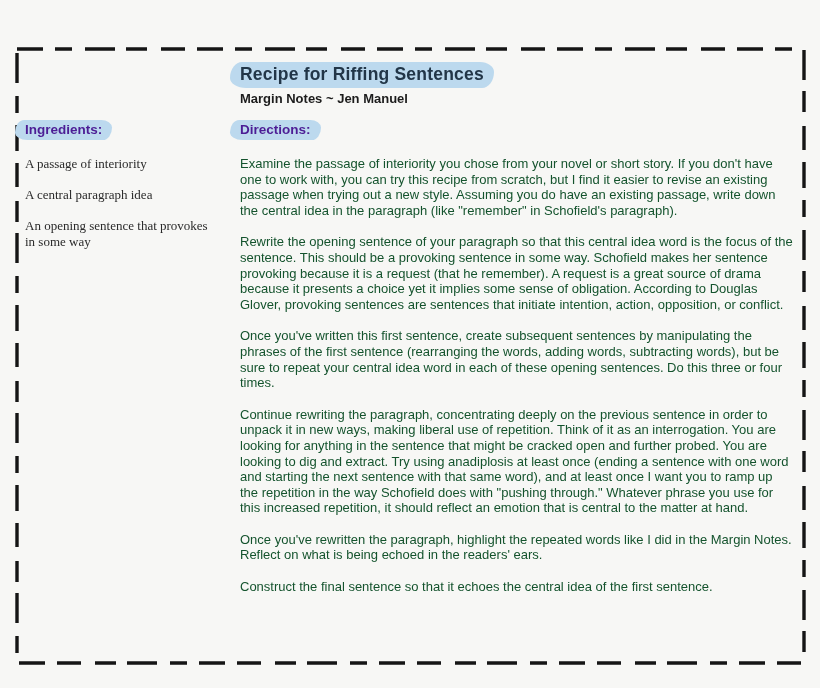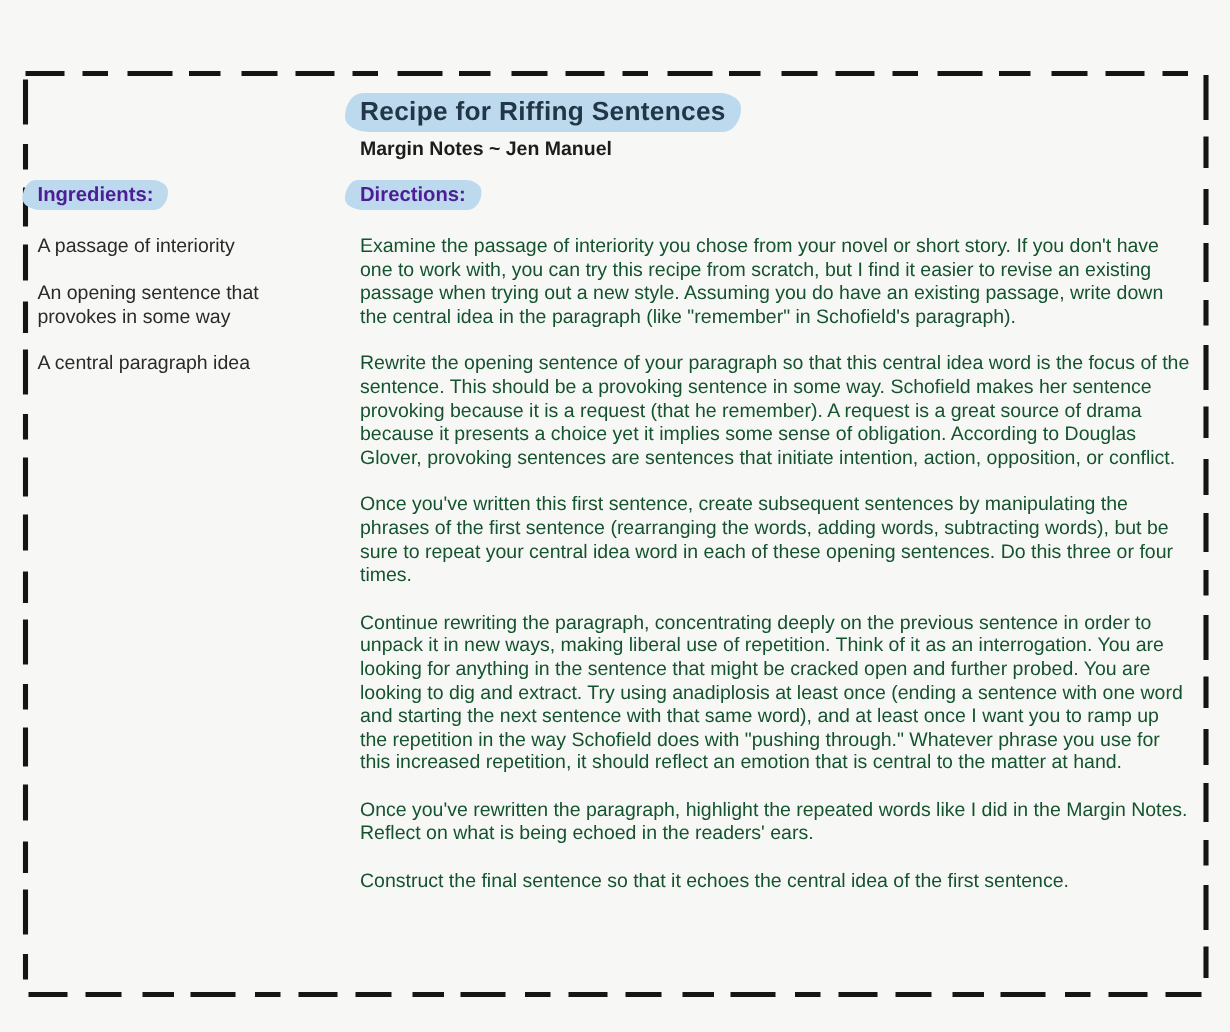--- a/index.html
+++ b/index.html
@@ -76,20 +76,21 @@
     list-style: none;
     margin: 0;
     padding: 0;
     max-width: 186px;
   }
   .ingredient-list li {
     font-size: 13px;
     line-height: 16px;
     color: #2a2a2a;
     margin-bottom: 15px;
+    font-family: Liberation Serif, serif;
   }
   .directions-paragraphs p {
     font-size: 13px;
     line-height: 15.6px;
     color: #14532d;
     margin: 0 0 16px 0;
   }
 </style>
 </head>
 <body>
@@ -104,22 +105,22 @@
 
     <div class="title-block">
       <span class="highlight page-title">Recipe for Riffing Sentences</span>
       <div class="page-subtitle">Margin Notes ~ Jen Manuel</div>
     </div>
 
     <aside class="ingredients-col">
       <h2 class="section-heading"><span class="highlight">Ingredients:</span></h2>
       <ul class="ingredient-list">
           <li>A passage of interiority</li>
+          <li>A central paragraph idea</li>
           <li>An opening sentence that provokes in some way</li>
-          <li>A central paragraph idea</li>
         </ul>
     </aside>
 
     <main class="directions-col">
       <h2 class="section-heading"><span class="highlight">Directions:</span></h2>
       <div class="directions-paragraphs">
           <p>Examine the passage of interiority you chose from your novel or short story. If you don't have one to work with, you can try this recipe from scratch, but I find it easier to revise an existing passage when trying out a new style. Assuming you do have an existing passage, write down the central idea in the paragraph (like "remember" in Schofield's paragraph).</p>
           <p>Rewrite the opening sentence of your paragraph so that this central idea word is the focus of the sentence. This should be a provoking sentence in some way. Schofield makes her sentence provoking because it is a request (that he remember). A request is a great source of drama because it presents a choice yet it implies some sense of obligation. According to Douglas Glover, provoking sentences are sentences that initiate intention, action, opposition, or conflict.</p>
           <p>Once you've written this first sentence, create subsequent sentences by manipulating the phrases of the first sentence (rearranging the words, adding words, subtracting words), but be sure to repeat your central idea word in each of these opening sentences. Do this three or four times.</p>
           <p>Continue rewriting the paragraph, concentrating deeply on the previous sentence in order to unpack it in new ways, making liberal use of repetition. Think of it as an interrogation. You are looking for anything in the sentence that might be cracked open and further probed. You are looking to dig and extract. Try using anadiplosis at least once (ending a sentence with one word and starting the next sentence with that same word), and at least once I want you to ramp up the repetition in the way Schofield does with "pushing through." Whatever phrase you use for this increased repetition, it should reflect an emotion that is central to the matter at hand.</p>

